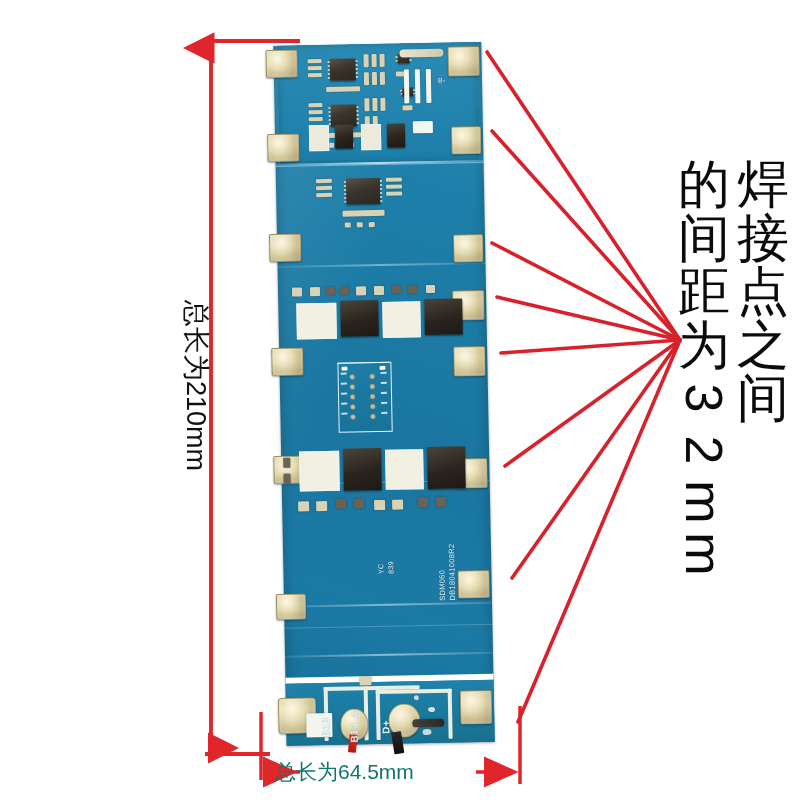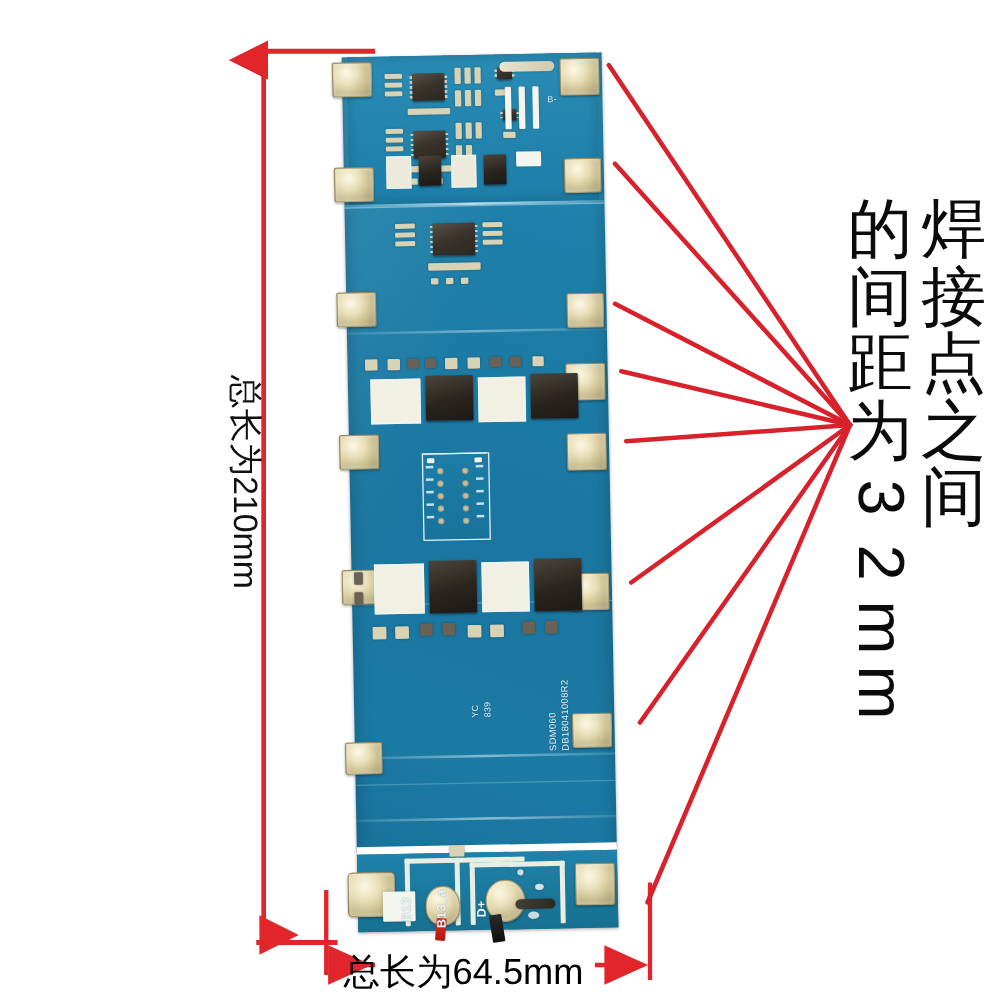--- a/index.html
+++ b/index.html
@@ -119,21 +119,21 @@
     left:214px; top:300px;
     font-size:27px;color:#111;
     white-space:nowrap;
     transform:rotate(90deg);
     transform-origin:0 0;
     letter-spacing:0px;
     font-family:"Liberation Sans","DejaVu Sans",sans-serif;
   }
   .h-dim-label{
     position:absolute;left:275px;top:758px;
-    font-size:29px;color:#000000;white-space:nowrap;
+    font-size:21px;color:#0f766e;white-space:nowrap;
     font-family:"Liberation Sans","DejaVu Sans",sans-serif;
   }
   .vert-col{
     position:absolute;
     font-size:52px;line-height:1.03;color:#0b0b0b;
     font-family:"Liberation Sans","DejaVu Sans",sans-serif;
     width:56px;text-align:center;
   }
   .vert-col span{display:block;}
   .vert-col .lat{transform:rotate(90deg);display:block;height:52px;line-height:52px;}

